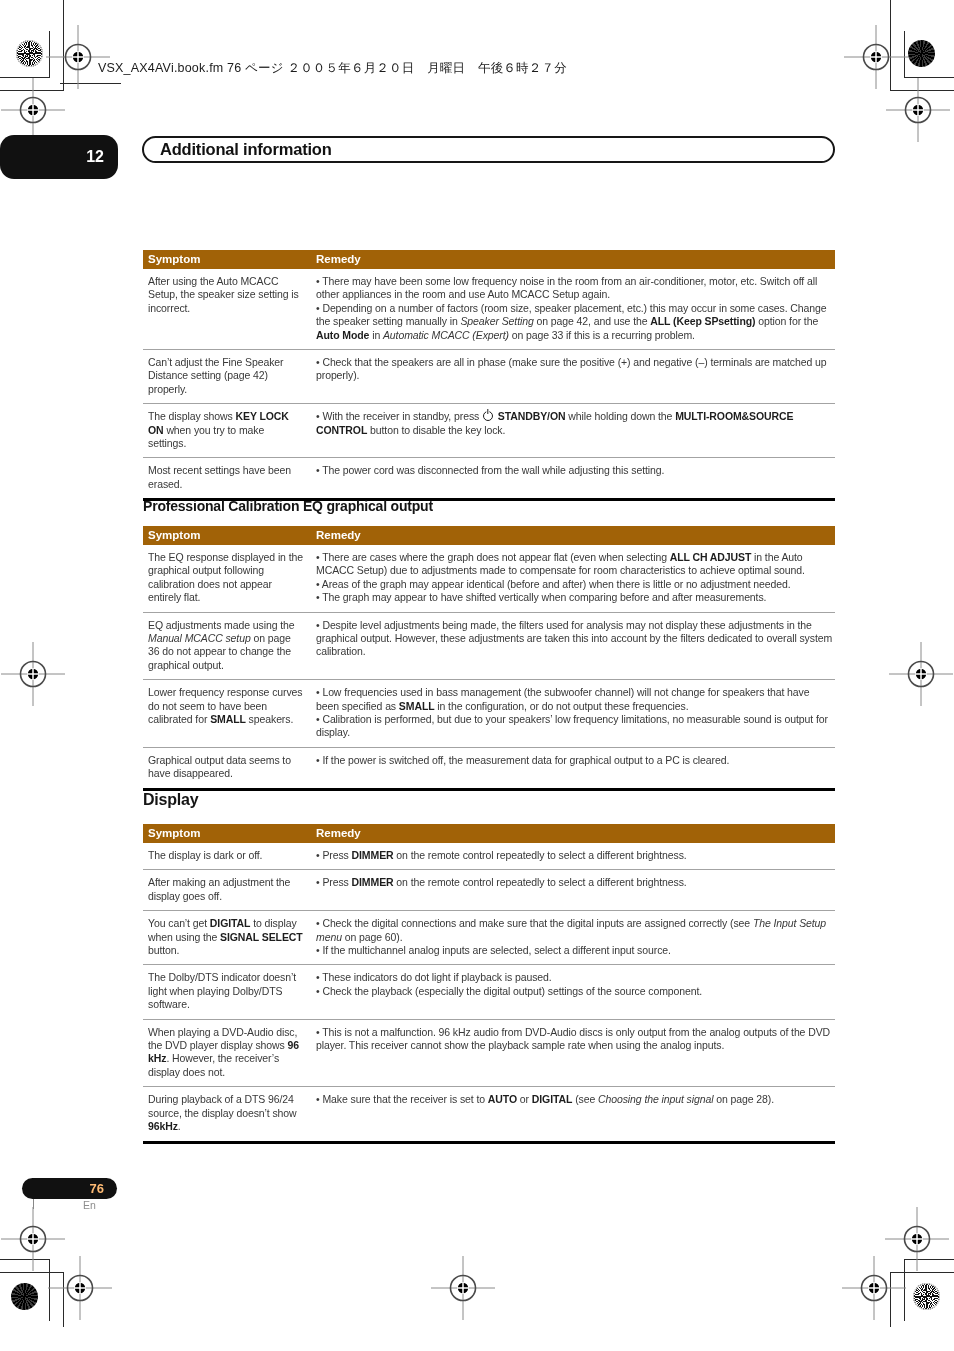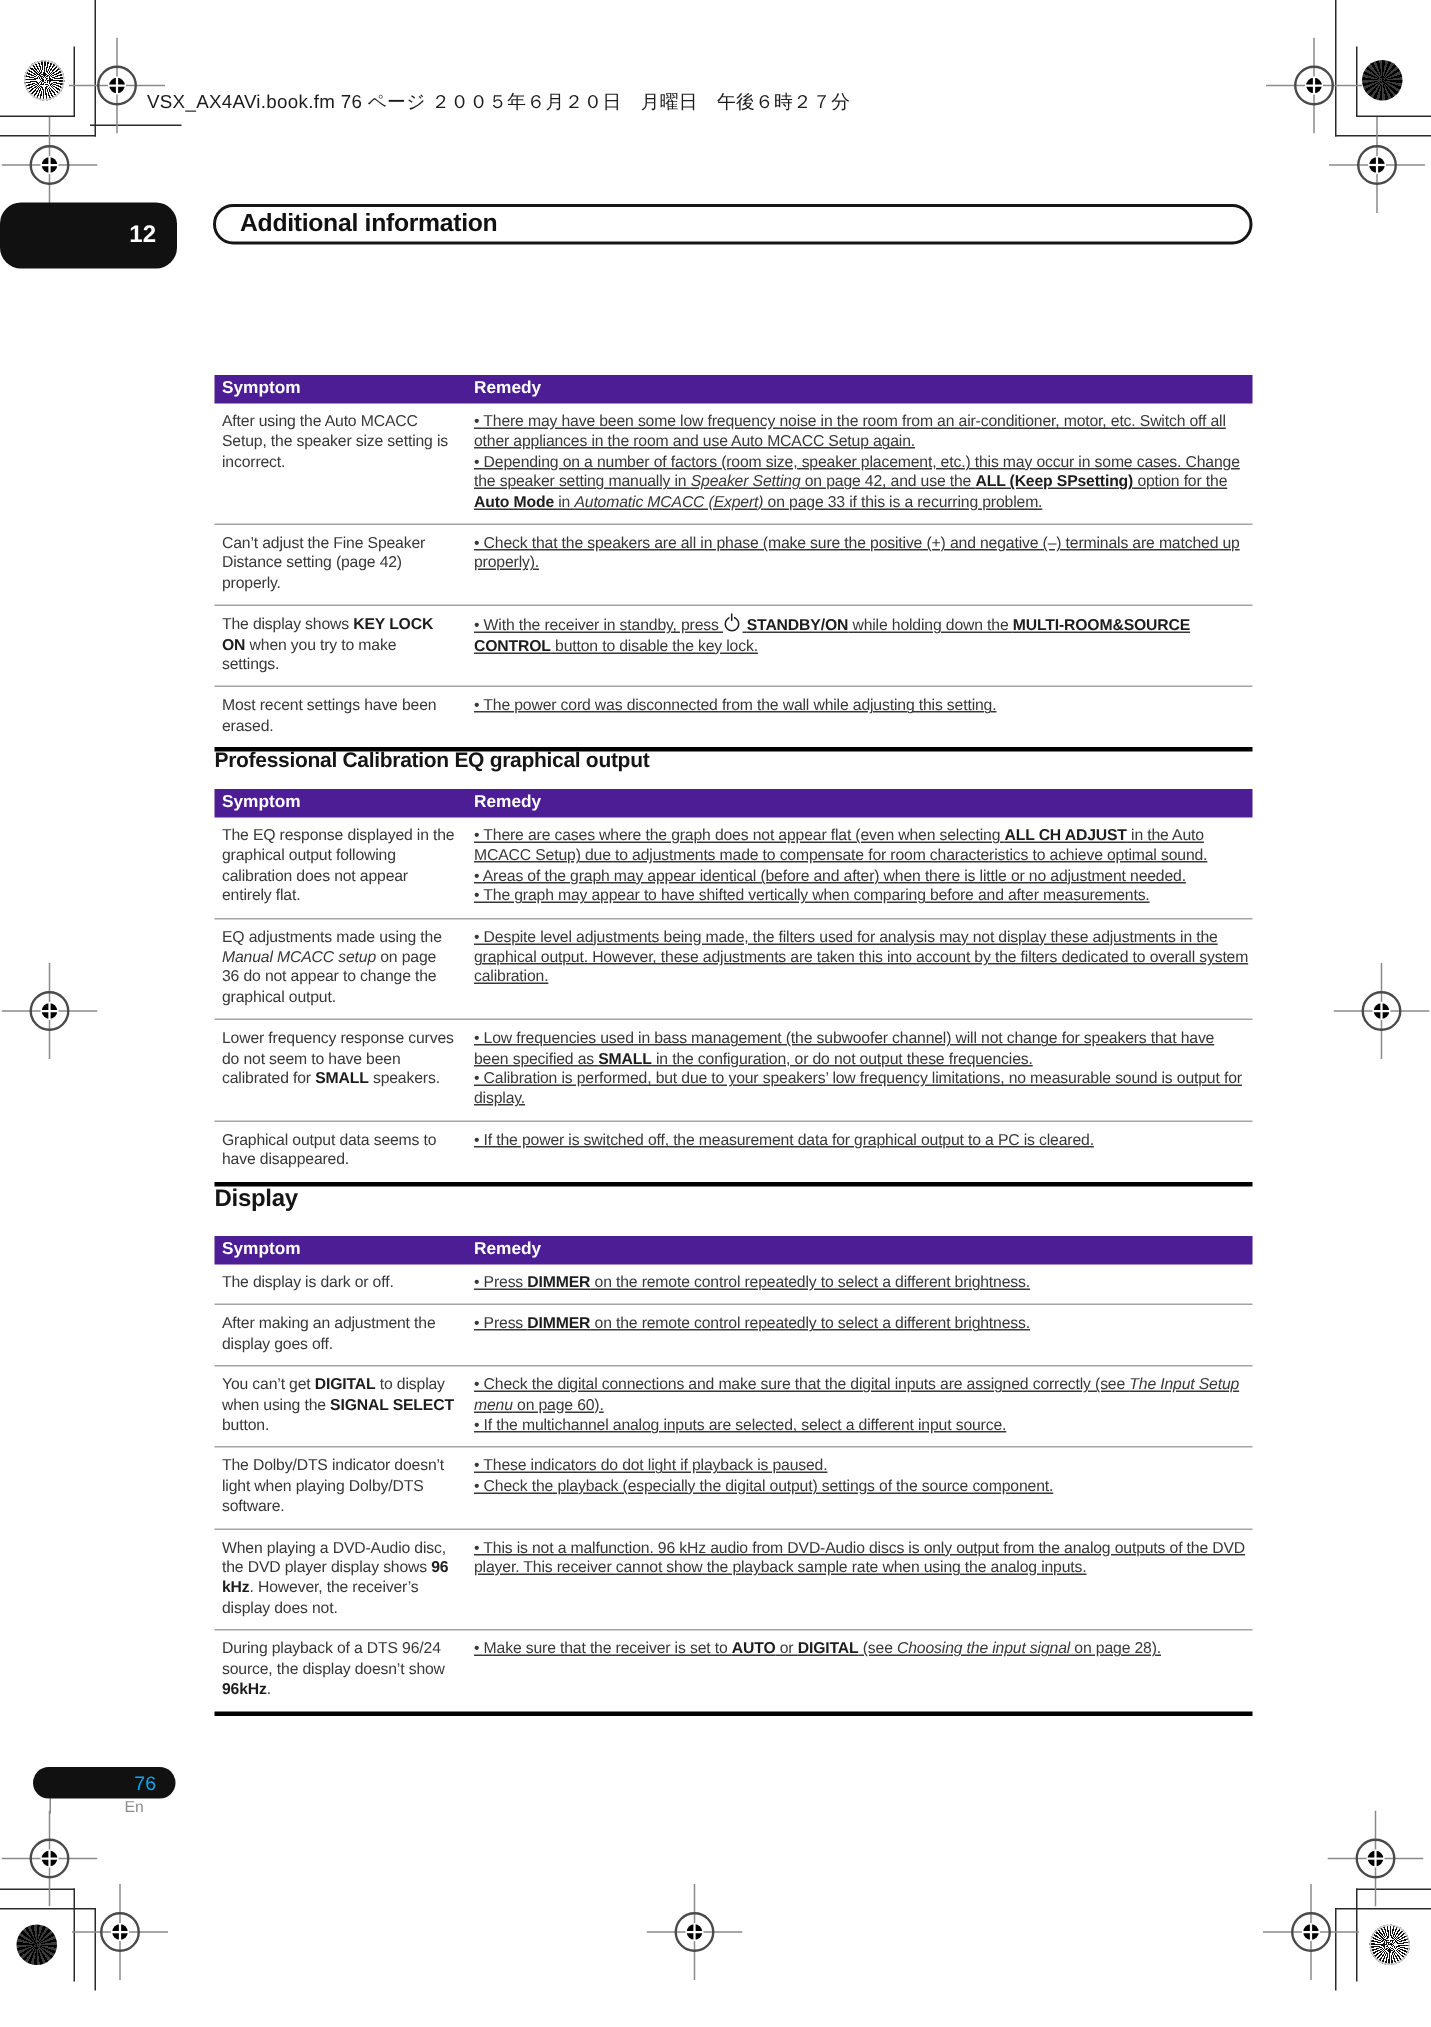--- a/index.html
+++ b/index.html
@@ -24,40 +24,40 @@
   .chapter-box{position:absolute;left:142px;top:136px;width:693px;height:27px;border:2px solid #161616;
     border-radius:15px;box-sizing:border-box;display:flex;align-items:center;}
   .chapter-box span{font-weight:bold;font-size:16.5px;color:#111;padding-left:16px;letter-spacing:-.2px;}
   
   .sec{position:absolute;left:143px;width:692px;}
   .sec0{top:250px;} .sec1{top:497px;} .sec2{top:790px;}
   .sec-heading{font-weight:bold;color:#151515;letter-spacing:-.2px;}
   .sec1 .sec-heading{font-size:14px;line-height:18px;margin-bottom:11px;}
   .sec2 .sec-heading{font-size:16px;line-height:20px;margin-bottom:14px;}
   .tbl{width:100%;border-bottom:3px solid #000;}
-  .thead{display:flex;background:#4c1d95;color:#fff;font-weight:bold;font-size:11.5px;
+  .thead{display:flex;background:#a16207;color:#fff;font-weight:bold;font-size:11.5px;
     padding:3px 0 4px 0;}
   .th.sym{width:173px;box-sizing:border-box;padding-left:5px;}
   .th.rem{flex:1;}
   .t-row{display:flex;padding:6px 0 7px 0;}
   .t-row + .t-row{border-top:1px solid #a3a3a3;}
   .cell{font-size:10.5px;line-height:13.4px;letter-spacing:-.1px;}
   .cell.symptom{width:173px;box-sizing:border-box;padding-left:5px;padding-right:11px;flex:none;}
-  .cell.remedy{flex:1;padding-right:2px;text-decoration:underline;}
+  .cell.remedy{flex:1;padding-right:2px;}
   .cell b{color:#1d1d1d;}
   .remedy-item{margin:0;}
   
   .pwr{display:inline-block;width:8px;height:8px;border:1.3px solid #1d1d1d;border-radius:50%;
     position:relative;top:1px;margin:0 2px 0 1px;}
   .pwr::after{content:"";position:absolute;left:50%;top:-3px;width:1.4px;height:5px;background:#1d1d1d;
     transform:translateX(-50%);box-shadow:0 0 0 1px #fff;}
   
   .footer-pill{position:absolute;left:22px;top:1178px;width:95px;height:21px;background:#111;
     border-radius:11px;display:flex;align-items:center;justify-content:flex-end;padding-right:13px;box-sizing:border-box;}
-  .footer-pill span{color:#0ea5e9;font-weight:normal;font-size:13px;}
+  .footer-pill span{color:#fdba74;font-weight:bold;font-size:13px;}
   .footer-lang{position:absolute;left:83px;top:1199px;font-size:10.5px;color:#8d8d8d;}
 </style>
 </head>
 <body>
 
 <div class="page">
 
   <div class="mark-line" style="left:49px;top:31px;width:1px;height:47px;"></div>
   <div class="mark-line" style="left:63px;top:0;width:1px;height:91px;"></div>
   <div class="mark-line" style="left:0;top:77px;width:50px;height:1px;"></div>

